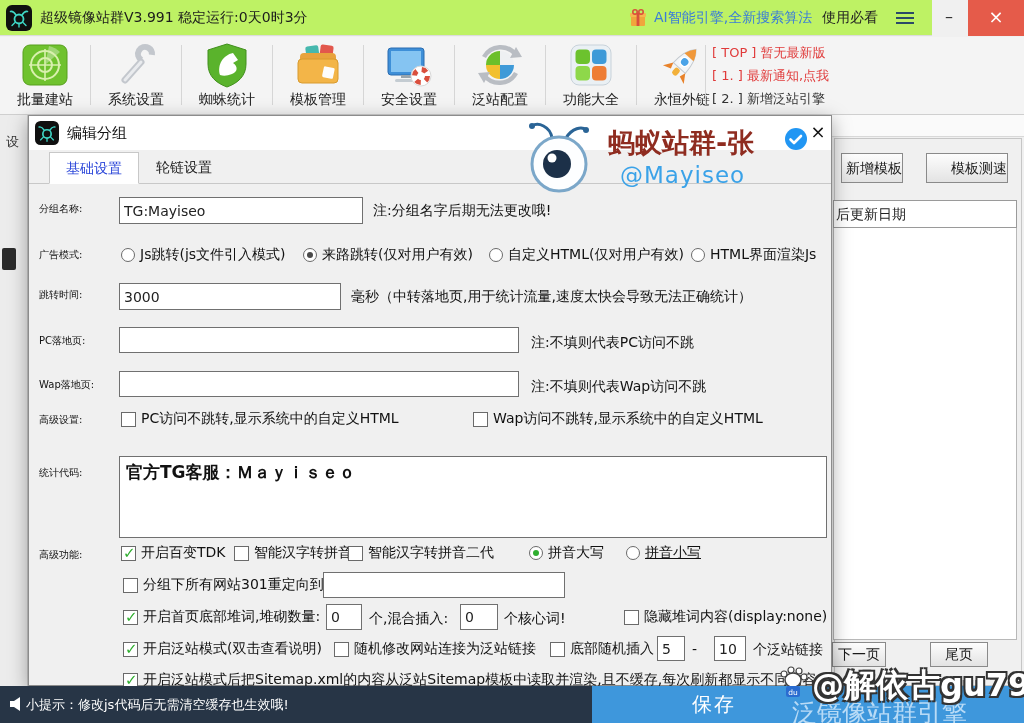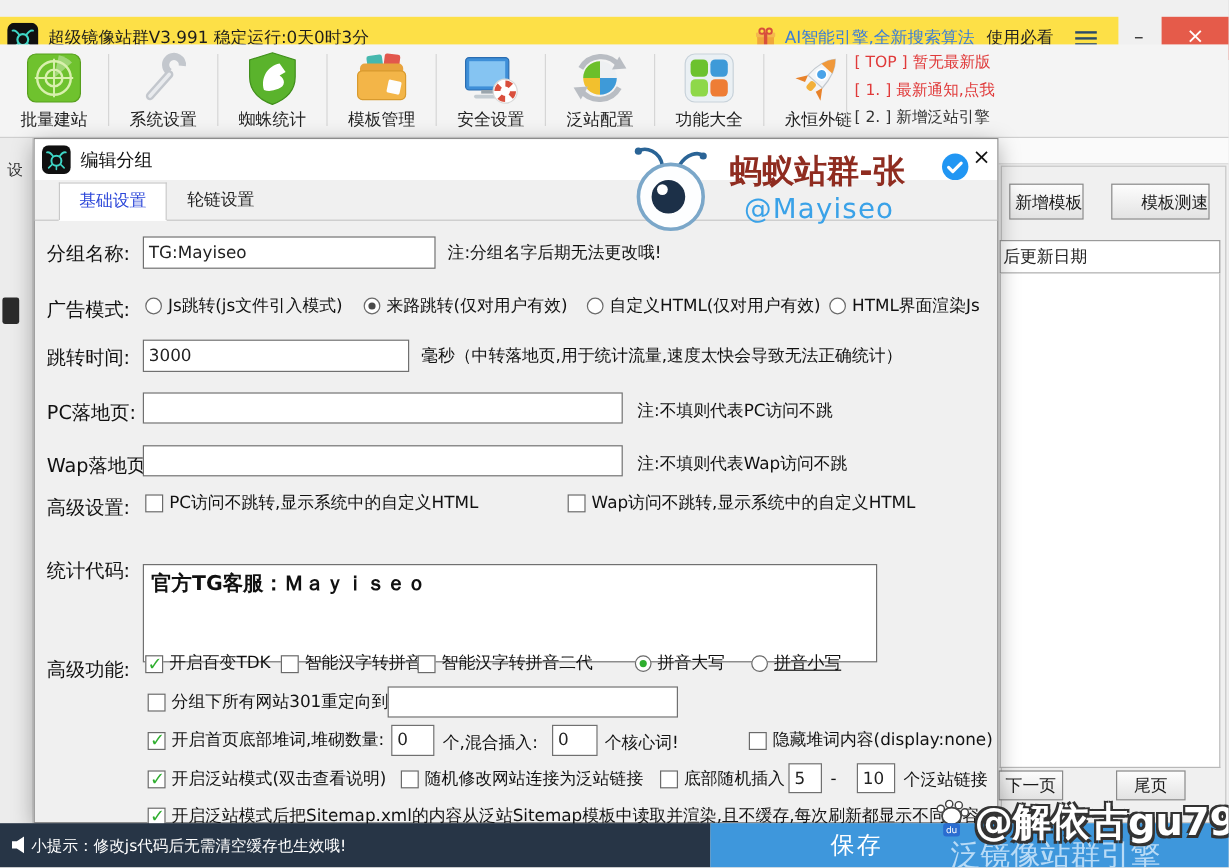--- a/index.html
+++ b/index.html
@@ -1,21 +1,21 @@
 <!DOCTYPE html>
 <html><head>
 <meta charset="utf-8">
 <style>
   * { margin:0; padding:0; box-sizing:border-box; }
   html,body { width:1024px; height:723px; }
   body { font-family:"DejaVu Sans","Liberation Sans",sans-serif; background:#d8d8d8; }
   .screen { position:relative; width:1024px; height:723px; overflow:hidden; background:#f0f0f0; }
 
   
-  .titlebar { position:absolute; left:0; top:0; width:932px; height:36px; background:#fde047; border-bottom:1px solid #dcdcdc;margin-top:14px; }
+  .titlebar { position:absolute; left:0; top:0; width:932px; height:36px; background:#bef264; border-bottom:1px solid #dcdcdc; }
   .app-icon { position:absolute; left:6px; top:5px; width:26px; height:26px; }
   .title-text { position:absolute; left:40px; top:9px; font-size:14px; color:#1c1c1c; }
   .gift { position:absolute; left:628px; top:8px; width:20px; height:20px; }
   .promo { position:absolute; left:654px; top:9px; font-size:14px; color:#3b7dd8; cursor:pointer; }
   .mustread { position:absolute; left:822px; top:9px; font-size:14px; color:#222; }
   .burger { position:absolute; left:896px; top:12px; width:18px; height:12px; display:flex; flex-direction:column; justify-content:space-between; cursor:pointer; }
   .burger i { display:block; height:2px; background:#2b4a68; }
   .minbtn { position:absolute; left:934px; top:0; width:30px; height:36px; text-align:center; line-height:34px; color:#333; font-size:16px; cursor:pointer; }
   .closebtn { position:absolute; left:968px; top:0; width:56px; height:36px; background:#e55b4a; color:#fff; text-align:center; line-height:34px; font-size:18px; cursor:pointer; }
 
@@ -48,21 +48,21 @@
   .dialog { position:absolute; left:28px; top:115px; width:804px; height:571px; background:#f0f0f0; border:1px solid #8c8c8c; box-shadow:0 5px 18px rgba(0,0,0,.35); z-index:10; }
   .dlg-head { position:absolute; left:0; top:0; width:100%; height:34px; background:#fff; }
   .dlg-icon { position:absolute; left:6px; top:5px; width:24px; height:24px; }
   .dlg-title { position:absolute; left:38px; top:8px; font-size:15px; color:#111; }
   .dlg-close { position:absolute; left:778px; top:6px; width:22px; height:22px; text-align:center; line-height:20px; font-size:18px; color:#111; cursor:pointer; }
   .tabbar { position:absolute; left:0; top:34px; width:100%; height:34px; border-bottom:1px solid #c8c8c8; background:#f0f0f0; }
   .tab { position:absolute; top:2px; width:90px; height:32px; text-align:center; line-height:30px; font-size:14px; cursor:pointer; }
   .tab.active { background:#fff; border:1px solid #c8c8c8; border-bottom:1px solid #fff; color:#2b46d9; }
   .tab.inactive { color:#222; }
   .form { position:absolute; left:0; top:68px; width:804px; height:503px; }
-  .flabel { position:absolute; font-size:16px; color:#111; white-space:nowrap;text-align:right; }
+  .flabel { position:absolute; font-size:10px; color:#111; white-space:nowrap;text-align:right; }
   .fnote  { position:absolute; font-size:14px; color:#111; white-space:nowrap; }
   .tinput { position:absolute; background:#fff; border:1px solid #707070; font-size:14px; color:#222; padding:0 4px; font-family:"DejaVu Sans","Liberation Sans",sans-serif; }
   .tarea { position:absolute; background:#fff; border:1px solid #707070; font-size:17px; font-weight:bold; color:#111; padding:4px 6px; resize:none; font-family:"DejaVu Sans","Liberation Sans",sans-serif; }
   .opt { position:absolute; display:inline-flex; align-items:center; gap:5px; font-size:14px; color:#111; white-space:nowrap; cursor:pointer; }
   .radio { width:14px; height:14px; border:1px solid #6a6a6a; border-radius:50%; background:#fff; position:relative; flex:none; }
   .radio.sel::after { content:""; position:absolute; left:3px; top:3px; width:6px; height:6px; border-radius:50%; background:#4a4a4a; }
   .radio.sel.green::after { background:#2fae2f; }
   .cb { width:15px; height:15px; border:1px solid #6a6a6a; background:#fff; position:relative; flex:none; }
   .cb.checked::after { content:"\2713"; position:absolute; left:1px; top:-3px; font-size:15px; font-weight:bold; color:#2fae2f; }
 
@@ -288,21 +288,21 @@
       <label class="opt" style="left:92px; top:226px;">
         <span class="cb"></span>
         <span>PC访问不跳转,显示系统中的自定义HTML</span>
       </label>
       <label class="opt" style="left:444px; top:226px;">
         <span class="cb"></span>
         <span>Wap访问不跳转,显示系统中的自定义HTML</span>
       </label>
 
       <span class="flabel" style="left:10px; top:282px;">统计代码:</span>
-      <textarea class="tarea" style="left: 90px; top: 286px; width: 612px; height: 82px;">官方TG客服：Ｍａｙｉｓｅｏ</textarea>
+      <textarea class="tarea" style="left: 90px; top: 272px; width: 708px; height: 82px;">官方TG客服：Ｍａｙｉｓｅｏ</textarea>
 
       <span class="flabel" style="left:10px; top:364px;">高级功能:</span>
       <label class="opt" style="left:92px; top:360px;">
         <span class="cb checked"></span>
         <span>开启百变TDK</span>
       </label>
       <label class="opt" style="left:205px; top:360px;">
         <span class="cb"></span>
         <span>智能汉字转拼音</span>
       </label>

